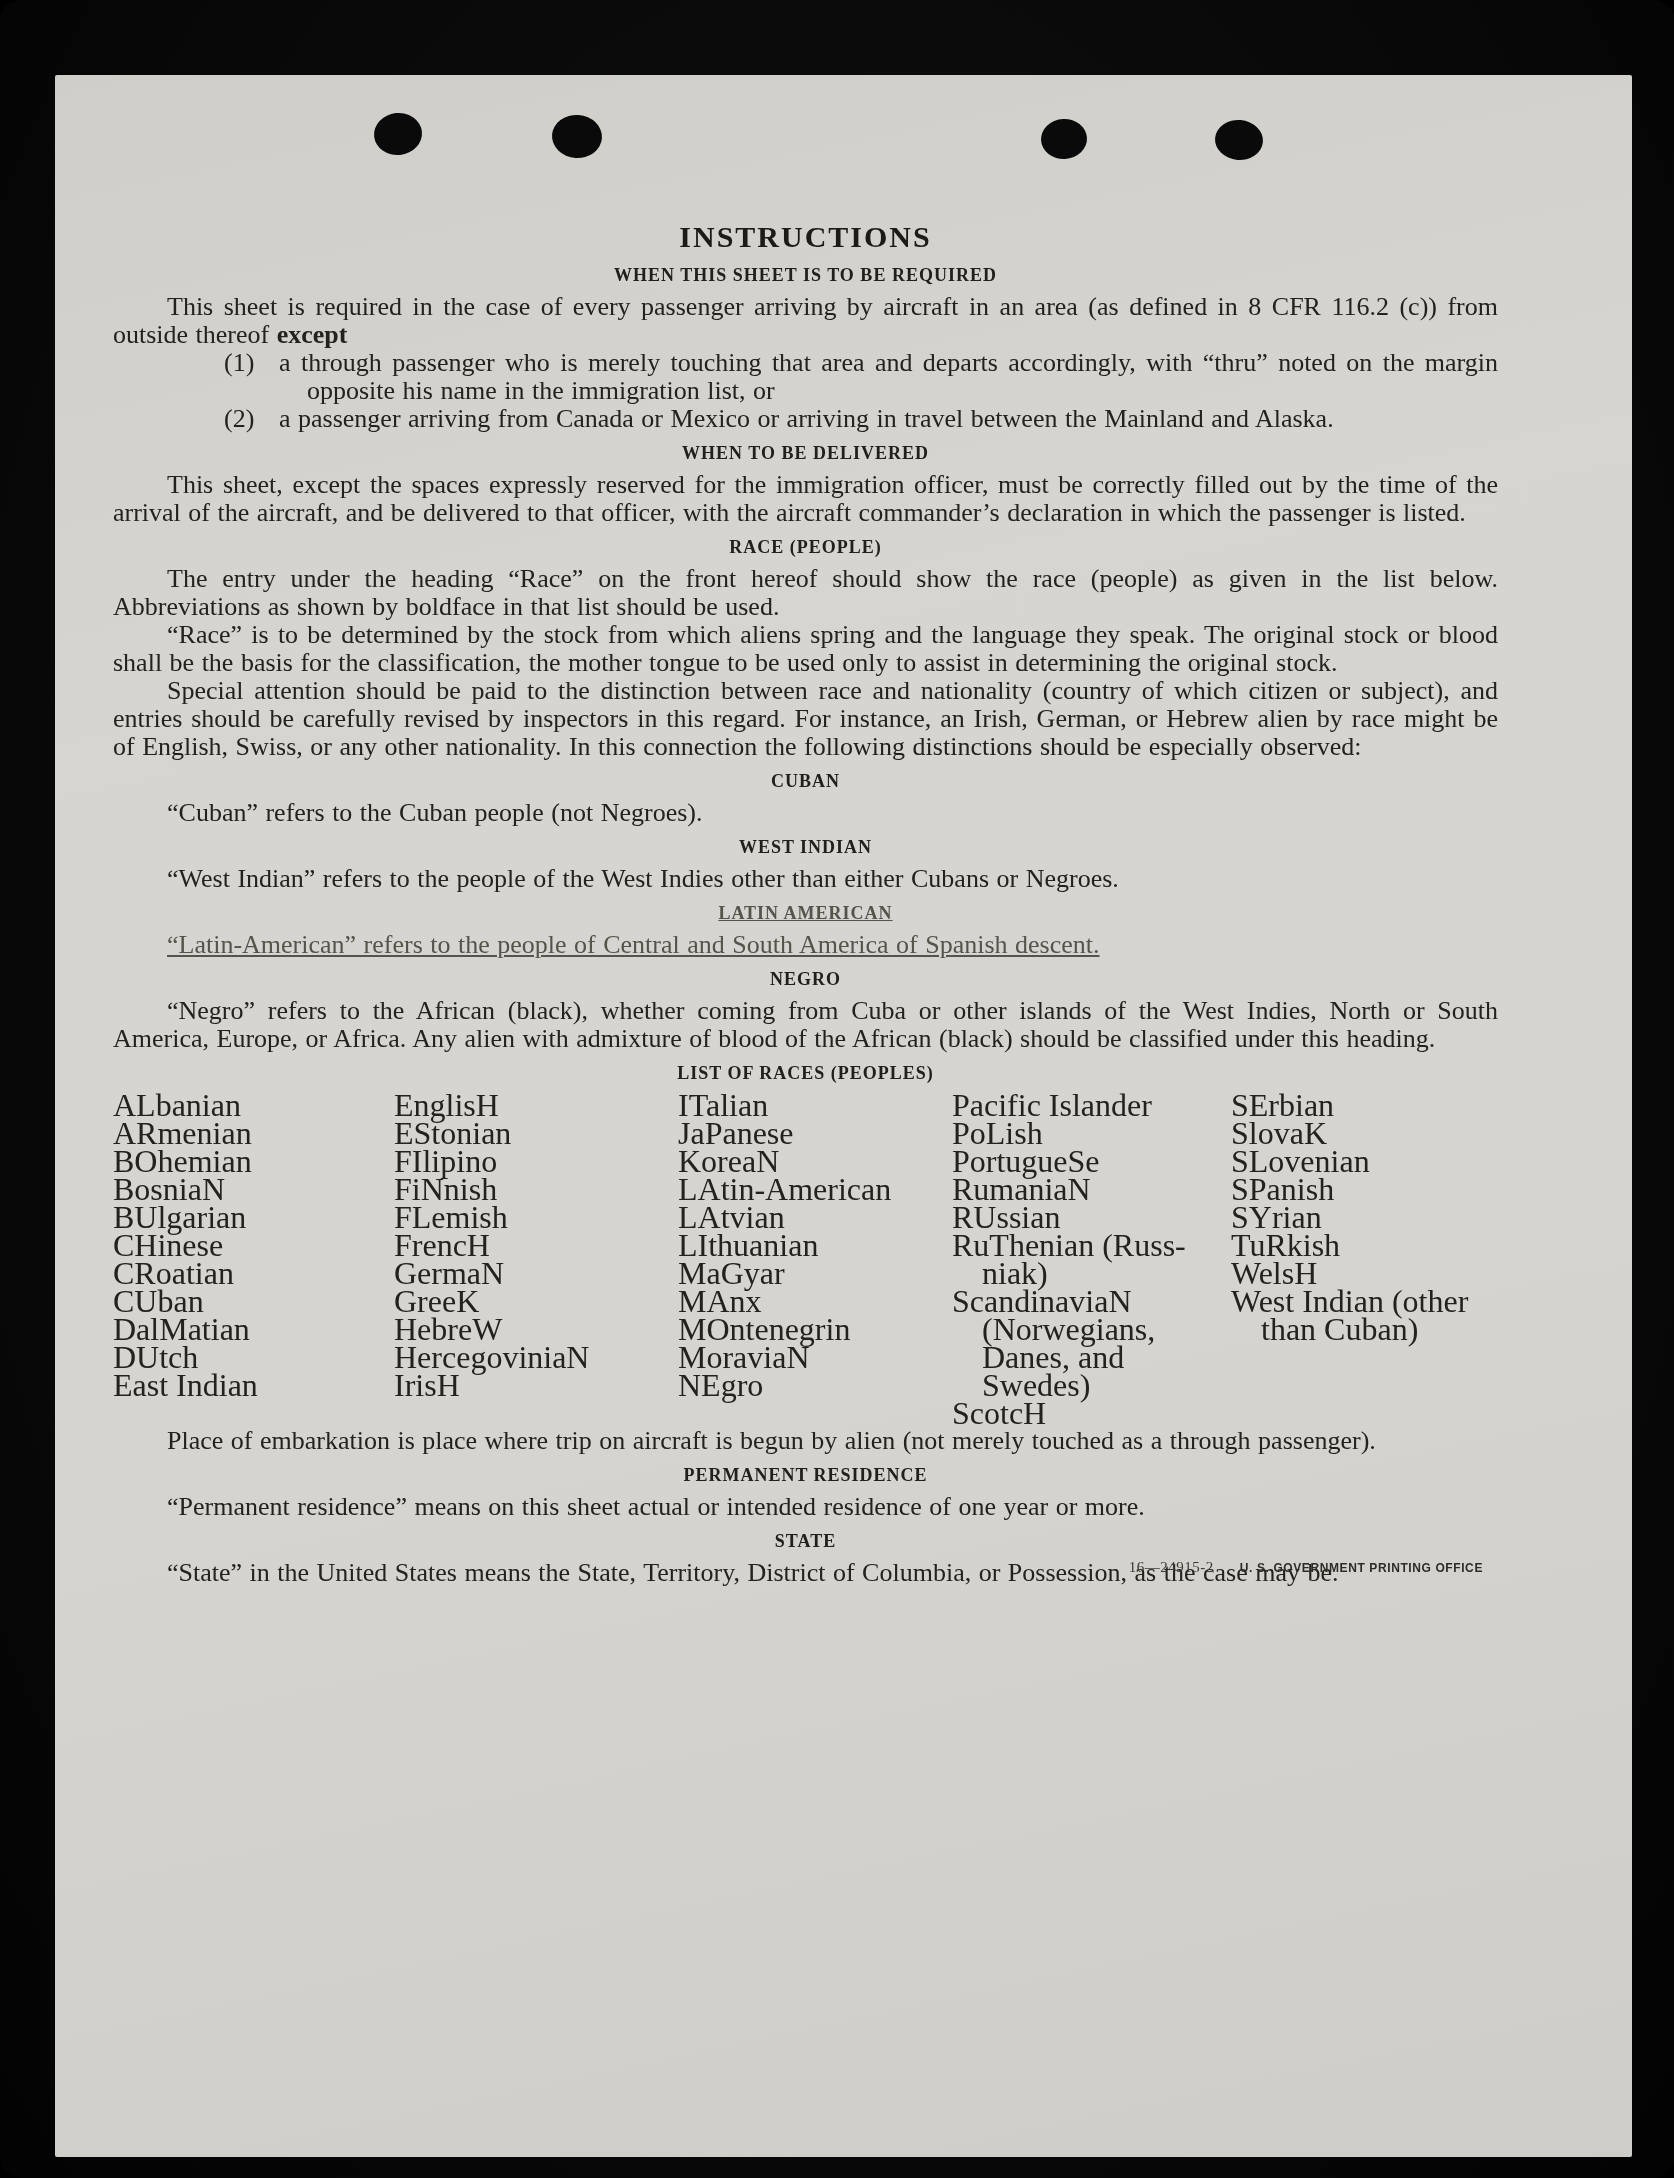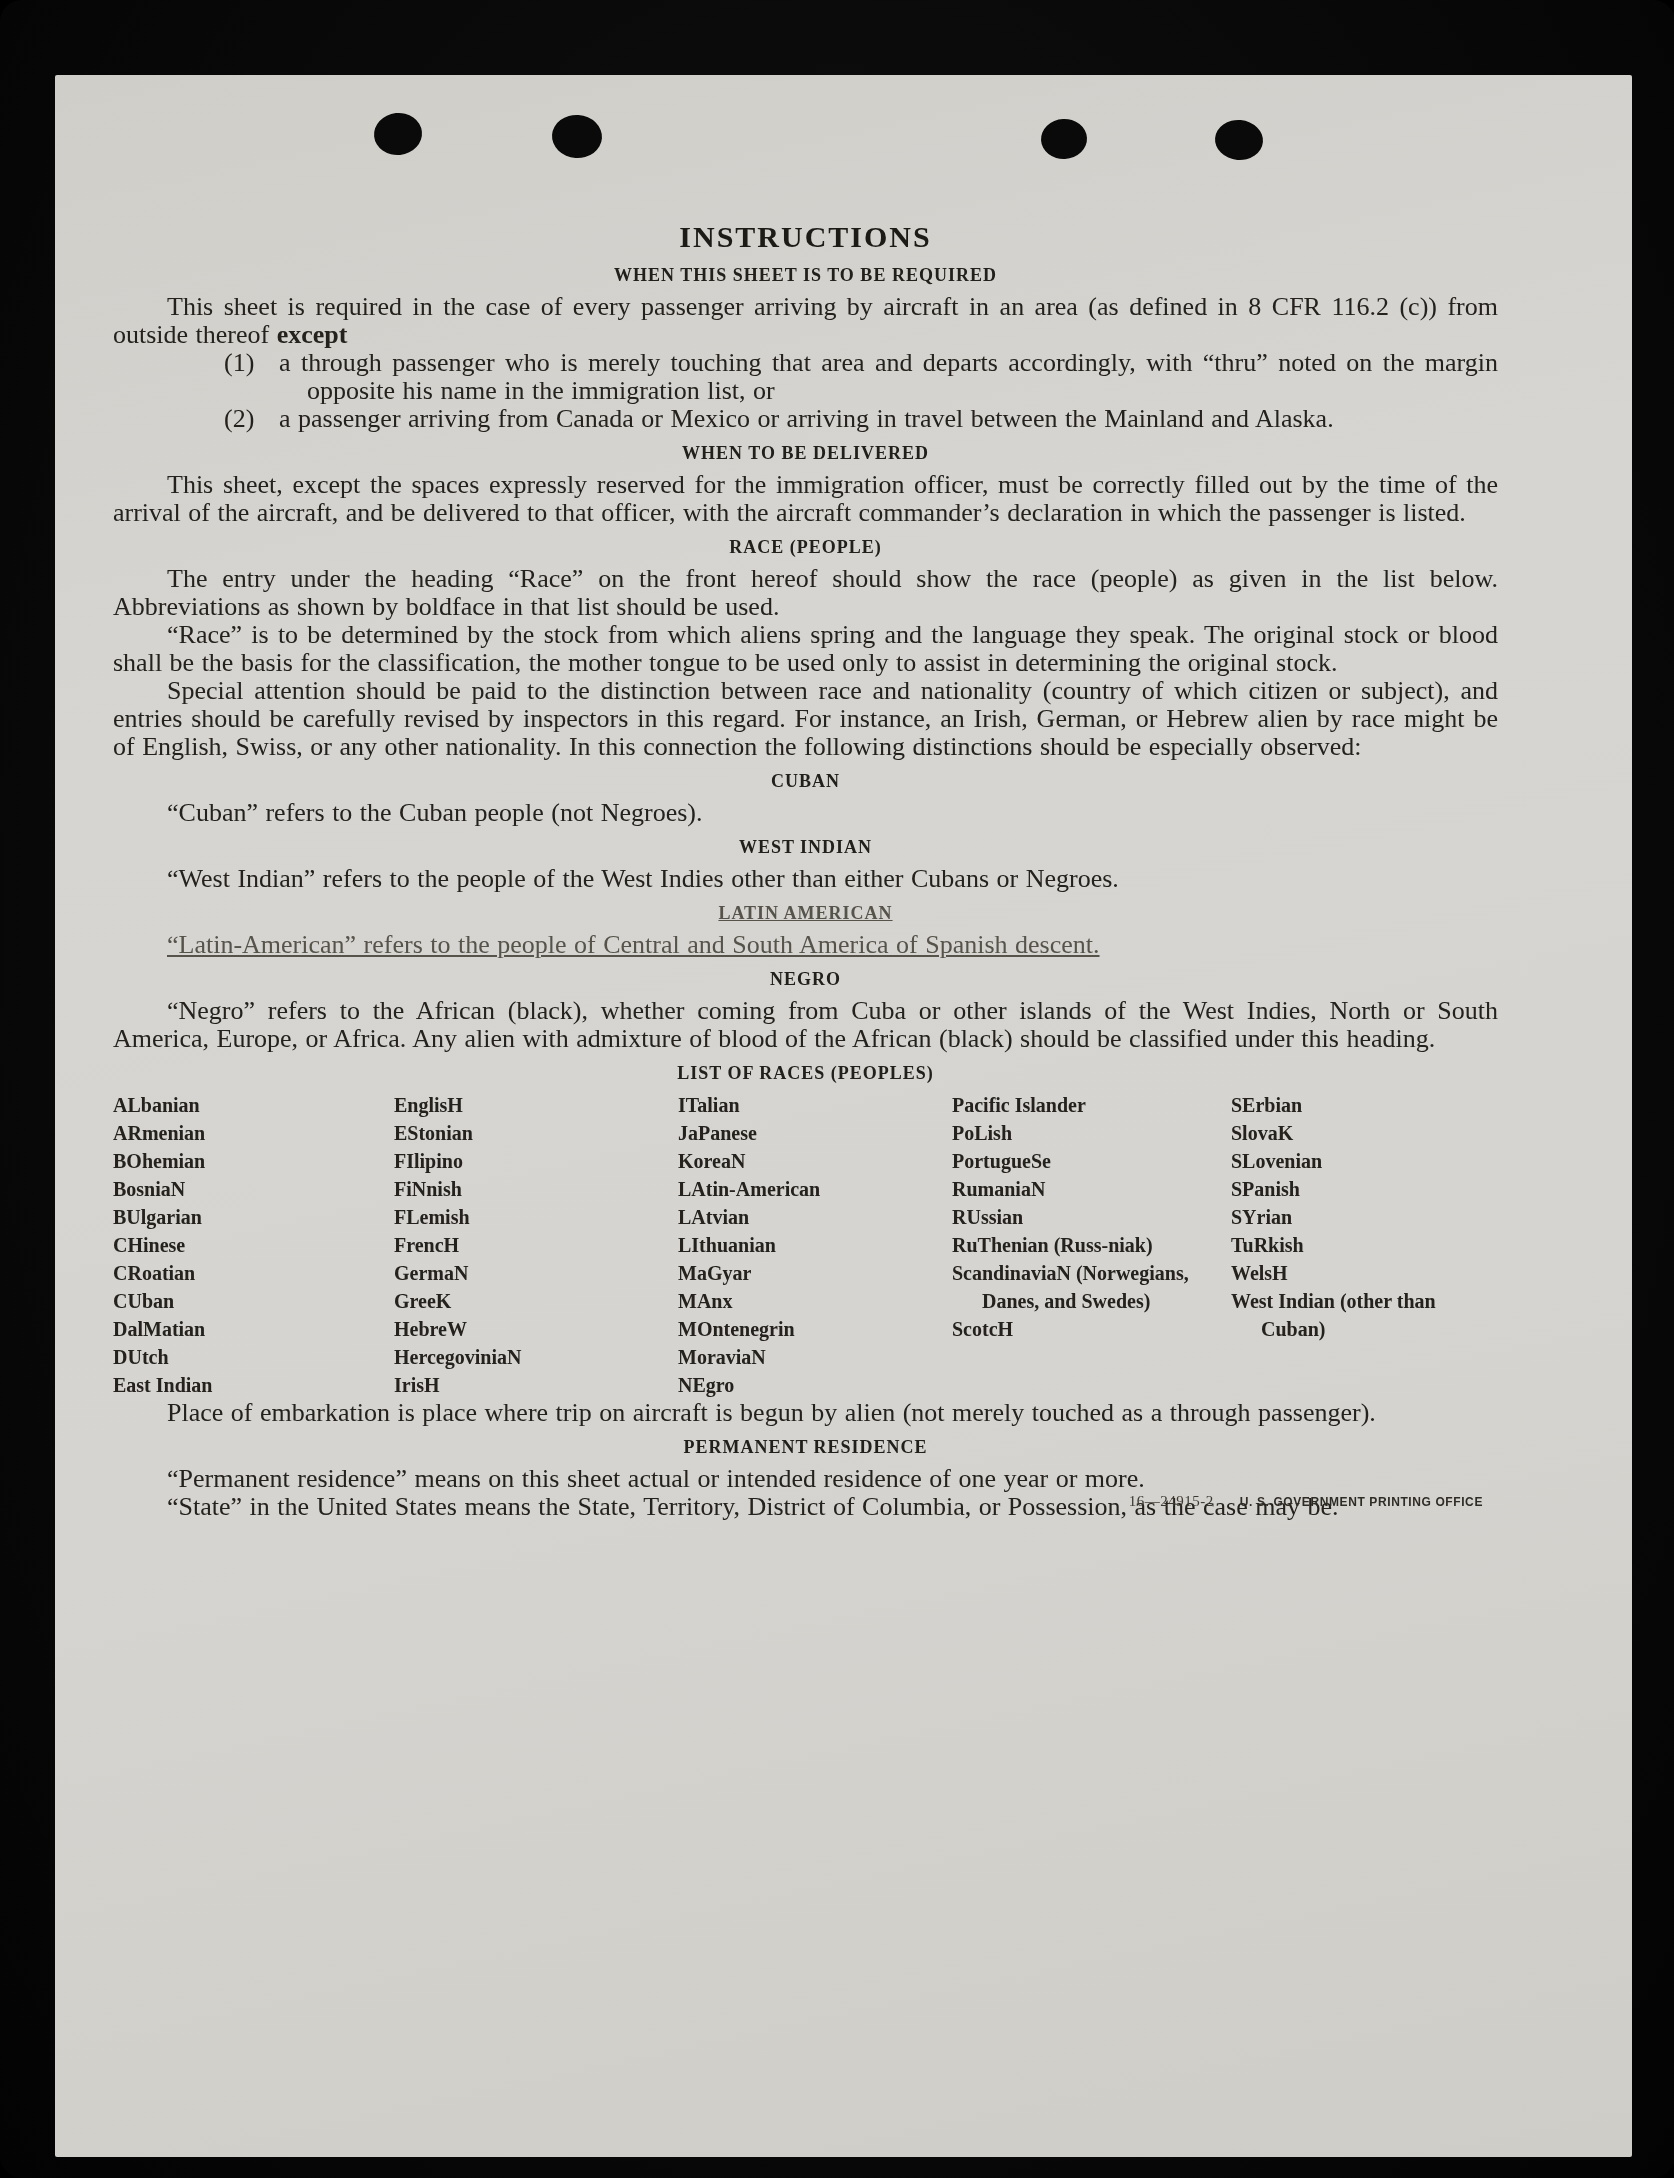--- a/index.html
+++ b/index.html
@@ -35,21 +35,21 @@
     font-size:18px; line-height:26px; font-weight:bold; text-align:center;
     letter-spacing:1px; margin:7px 0 5px 0; color:#22201a;
   }
   .body { font-size:26px; line-height:28px; text-align:justify; word-spacing:1px; }
   .ind  { text-indent:54px; }
 
   .item { position:relative; padding-left:194px; text-indent:-28px; }
   .item .num { position:absolute; left:111px; top:0; text-indent:0; }
 
   .races { display:flex; margin:4px 0 0 0; }
-  .race-col { font-size:20px; line-height:28px;font-weight:bold; }
+  .race-col { font-size:32px; line-height:28px; }
   .race-col:nth-child(1){ width:281px; }
   .race-col:nth-child(2){ width:284px; }
   .race-col:nth-child(3){ width:274px; }
   .race-col:nth-child(4){ width:279px; }
   .race-col:nth-child(5){ flex:1; }
   .race { padding-left:30px; text-indent:-30px; }
 
   .faded, .faded * { color:#56534a;text-decoration:underline; }
 
   .state-block { position:relative; }
@@ -160,20 +160,21 @@
             <div class="race">WelsH</div>
             <div class="race">West Indian (other than Cuban)</div>
           </div>
       </div>
 
       <p class="body ind">Place of embarkation is place where trip on aircraft is begun by alien (not merely touched as a through passenger).</p>
 
       <h2 class="sec">PERMANENT RESIDENCE</h2>
       <p class="body ind">“Permanent residence” means on this sheet actual or intended residence of one year or more.</p>
 
+      <h2 class="sec">STATE</h2>
       <div class="state-block">
         <p class="body ind">“State” in the United States means the State, Territory, District of Columbia, or Possession, as the case may be.</p>
         <span class="footer">
           <span class="form-number">16—24915-2</span>
           <span class="gpo">U. S. GOVERNMENT PRINTING OFFICE</span>
         </span>
       </div>
 
     </div>
   </div>

